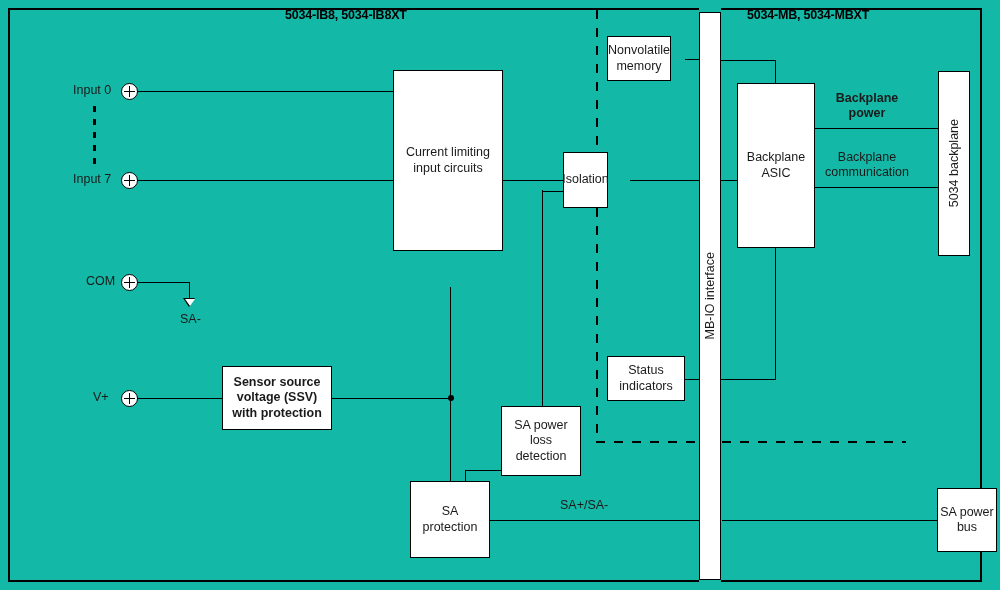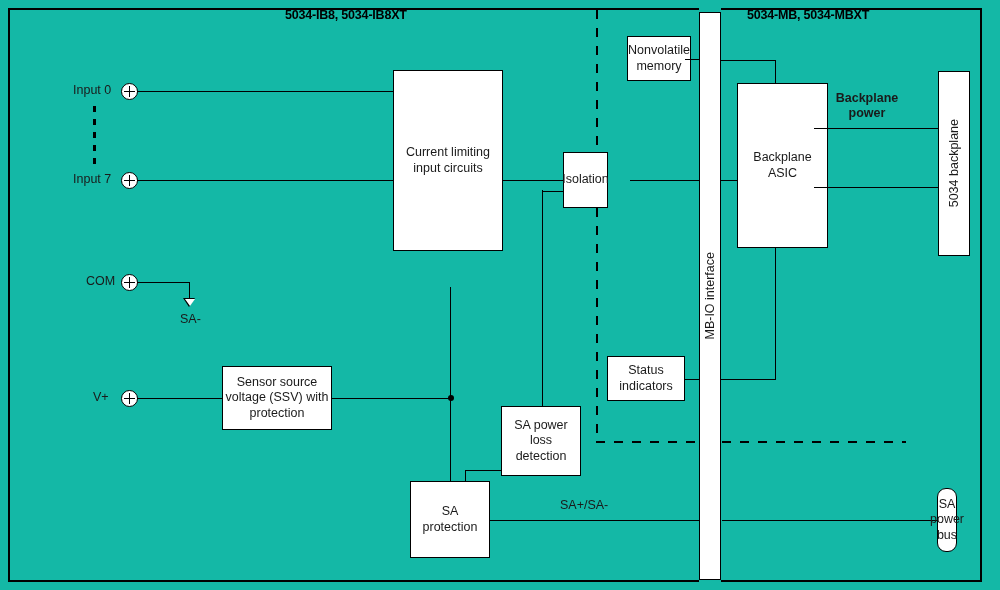--- a/index.html
+++ b/index.html
@@ -156,73 +156,76 @@
   <div class="line hline" style="left:137px;top:281.6px;width:53px;"></div>
   <div class="line vline" style="left:189px;top:281.6px;height:17px;"></div>
   <div class="tri" style="left:183.3px;top:298px;"></div>
   <div class="tri-in" style="left:184.8px;top:299.3px;"></div>
   <div class="label" style="left:180px;top:312px;">SA-</div>
 
   <div class="label" style="left:93px;top:390px;">V+</div>
   <div class="term" style="left:121px;top:390px;"></div>
   <div class="line hline" style="left:137px;top:397.6px;width:85px;"></div>
 
-  <div class="box" style="left:222px;top:366px;width:110px;height:64px;">Sensor source voltage (SSV) with protection</div>
+  <div class="box" style="left:222px;top:366px;width:110px;height:64px;font-weight:bold;">Sensor source voltage (SSV) with protection</div>
   <div class="line hline" style="left:332px;top:397.6px;width:119px;"></div>
 
   <div class="box" style="left:393px;top:70px;width:110px;height:181px;">Current limiting input circuits</div>
 
   <div class="line hline" style="left:503px;top:179.6px;width:60px;"></div>
 
   <div class="line vline" style="left:450px;top:287px;height:194px;"></div>
   <div class="dot" style="left:448px;top:395px;"></div>
 
   <div class="box" style="left:563px;top:152px;width:45px;height:56px;">Isolation</div>
   <div class="line hline" style="left:630px;top:179.6px;width:69px;"></div>
 
   <div class="line vline" style="left:542px;top:190px;height:216px;"></div>
   <div class="line hline" style="left:542px;top:190.6px;width:22px;"></div>
 
-  <div class="box" style="left:607px;top:36px;width:64px;height:45px;margin-left:20px;">Nonvolatile memory</div>
+  <div class="box" style="left:607px;top:36px;width:64px;height:45px;">Nonvolatile memory</div>
   <div class="line hline" style="left:685px;top:58.6px;width:14px;"></div>
 
   <div class="box" style="left:607px;top:356px;width:78px;height:45px;">Status indicators</div>
   <div class="line hline" style="left:685px;top:378.6px;width:14px;"></div>
 
   <div class="box" style="left:501px;top:406px;width:80px;height:70px;">SA power loss detection</div>
 
   <div class="line hline" style="left:465px;top:469.6px;width:36px;"></div>
   <div class="line vline" style="left:465px;top:469.6px;height:12px;"></div>
 
   <div class="box" style="left:410px;top:481px;width:80px;height:77px;">SA protection</div>
   <div class="line hline" style="left:490px;top:519.6px;width:209px;"></div>
   <div class="label" style="left:560px;top:498px;">SA+/SA-</div>
 
   <div class="line hline" style="left:722px;top:519.6px;width:215px;"></div>
 
   <div class="vbox" style="left:699px;top:12px;width:22px;height:568px;">
     <span class="vert">MB-IO interface</span>
   </div>
 
-  <div class="box" style="left:737px;top:83px;width:91px;height:165px;">Backplane ASIC</div>
+  <div class="box" style="left:737px;top:83px;width:78px;height:165px;">Backplane ASIC</div>
 
   <div class="line vline" style="left:775px;top:60px;height:23px;"></div>
   <div class="line hline" style="left:721px;top:60px;width:55px;"></div>
 
   <div class="line hline" style="left:721px;top:179.6px;width:17px;"></div>
 
   <div class="line vline" style="left:775px;top:248px;height:131px;"></div>
   <div class="line hline" style="left:721px;top:378.6px;width:55px;"></div>
 
   <div class="label" style="left:828px;top:91px;text-align:center;width:78px;white-space:normal;font-weight:bold;">
     <span>Backplane power</span>
   </div>
   <div class="line hline" style="left:814px;top:127.6px;width:124px;"></div>
 
+  <div class="label" style="left:824px;top:150px;text-align:center;width:86px;white-space:normal;">
+    <span>Backplane communication</span>
+  </div>
   <div class="line hline" style="left:814px;top:186.6px;width:124px;"></div>
 
   <div class="vbox" style="left:938px;top:71px;width:32px;height:185px;">
     <span class="vert">5034 backplane</span>
   </div>
 
-  <div class="box" style="left:937px;top:488px;width:20px;height:64px;border-radius:9px;">SA power bus</div>
+  <div class="box" style="left:937px;top:488px;width:60px;height:64px;">SA power bus</div>
 
 </div>
 
 </body></html>

